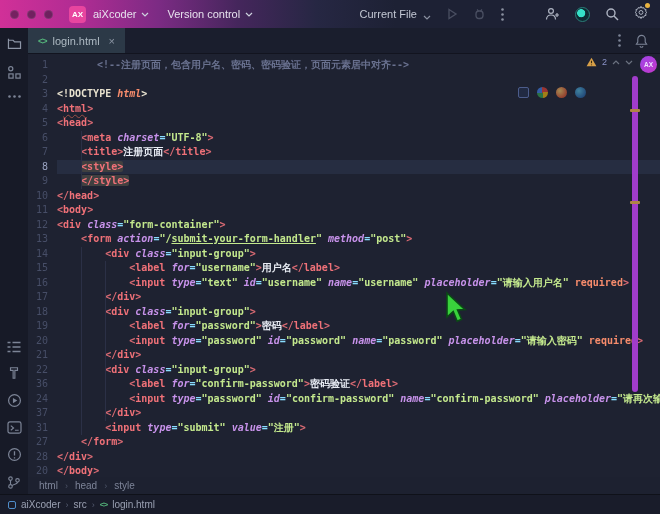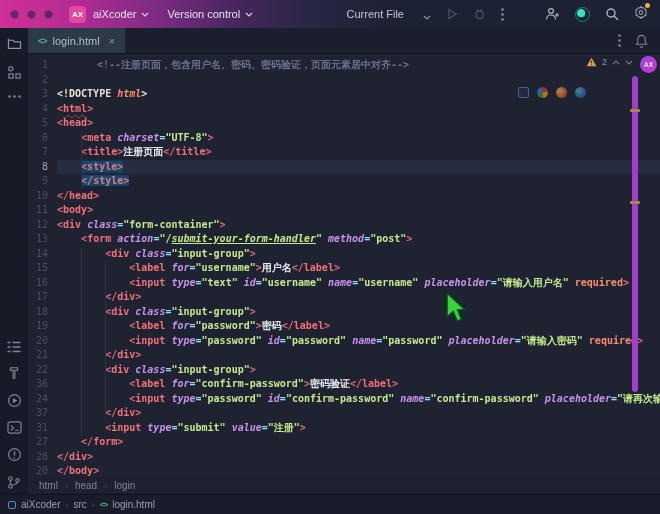--- a/index.html
+++ b/index.html
@@ -9,21 +9,21 @@
 
   
   .titlebar{ height:28px; display:flex; align-items:center; padding:0 12px 0 10px;
     background:linear-gradient(90deg,#d13098 0%,#b02c93 12%,#7c2b84 24%,#45265c 36%,#262743 48%,#1d2134 60%,#1d2134 100%); }
   .traffic{ display:flex; gap:8px; margin-right:16px; }
   .traffic span{ width:9px; height:9px; border-radius:50%; background:rgba(25,18,38,.48); border:1px solid rgba(255,255,255,.10); }
   .ax-badge{ width:17px; height:17px; border-radius:4px; background:#e8459f; color:#fff;
     font-size:8px; font-weight:bold; display:flex; align-items:center; justify-content:center; margin-right:7px; }
   .tb-item{ display:flex; align-items:center; gap:5px; font-size:11px; color:#e7e2ee; margin-right:18px; cursor:default; }
   .tb-right{ margin-left:auto; display:flex; align-items:center; gap:15px; color:#8a90a0; }
-  .tb-right .run-config{ font-size:11px; color:#c3c8d4; display:flex; gap:19px; align-items:flex-end; }
+  .tb-right .run-config{ font-size:11px; color:#c3c8d4; display:flex; gap:6px; align-items:flex-end; }
   .icon-dim{ opacity:.55; }
   .gear-wrap{ position:relative; }
   .gear-dot{ position:absolute; top:-2px; right:-2px; width:5px; height:5px; border-radius:50%; background:#e8b341; }
   .avatar{ width:15px; height:15px; border-radius:50%;
     background:radial-gradient(circle at 40% 40%, #36e0c8 0 34%, #0e2b33 40% 100%); border:1px solid #2a7d78; }
 
   
   .body-row{ display:flex; height:466px; }
   .stripe{ width:28px; background:#171a27; display:flex; flex-direction:column; align-items:center;
     padding:9px 0 4px; }
@@ -53,25 +53,25 @@
 
   .tk-com{ color:#69718f;margin-left:40px; }
   .tk-kw{ color:#e8e2cf; }
   .tk-dval{ color:#f78c6c; font-style:italic; }
   .tk-tag{ color:#f07178; }
   .tk-tagw{ color:#f07178; text-decoration:underline wavy #9b4f46 1px; text-underline-offset:2px; }
   .tk-br{ color:#d96a73; }
   .tk-attr{ color:#c792ea; font-style:italic; }
   .tk-eq{ color:#89ddff; }
   .tk-str{ color:#c3e88d; }
-  .tk-link{ color:#c3e88d; text-decoration:underline;font-style:italic; }
+  .tk-link{ color:#c3e88d; text-decoration:underline; }
   .tk-txt{ color:#e8ecf4; }
   .tk-pl{ color:#e8ecf4; }
   .tk-req{ color:#f78c6c; }
-  .tk-sel{ color:#f07178; background:#0c4a6e; border-radius:2px; }
+  .tk-sel{ color:#f07178; background:#404040; border-radius:2px; }
 
   
   .warn-widget{ position:absolute; top:3px; right:27px; display:flex; align-items:center; gap:5px;
     font-size:9px; color:#8b93c8; }
   .warn-widget .chev{ color:#6b7280; }
   .ax-float{ position:absolute; top:2px; right:3px; width:17px; height:17px; border-radius:50%;
     background:linear-gradient(135deg,#9f44e8,#c438c8); color:#efe3ff; font-size:6.5px; font-weight:bold;
     display:flex; align-items:center; justify-content:center; }
   .browser-icons{ position:absolute; top:33px; left:490px; display:flex; gap:8px; opacity:.6; }
   .bi{ width:11px; height:11px; border-radius:50%; }
@@ -295,21 +295,21 @@
         <svg class="mouse-cursor" width="24" height="34" viewBox="0 0 24 34">
           <path d="M3 2 L3 26 L9.2 20.6 L13.2 30.2 L17.6 28.3 L13.6 18.9 L21 18.6 Z" fill="#39d23c" stroke="#0b4a16" stroke-width="1.6"></path>
         </svg>
       </div>
 
       <div class="breadcrumbs">
         <span>html</span>
         <span class="sep">›</span>
         <span>head</span>
         <span class="sep">›</span>
-        <span>login</span>
+        <span>style</span>
       </div>
     </div>
   </div>
 
   <footer class="statusbar">
     <div class="sb-left">
       <span class="proj-icon"></span>
       <span>aiXcoder</span>
       <span class="sep">›</span>
       <span>src</span>

